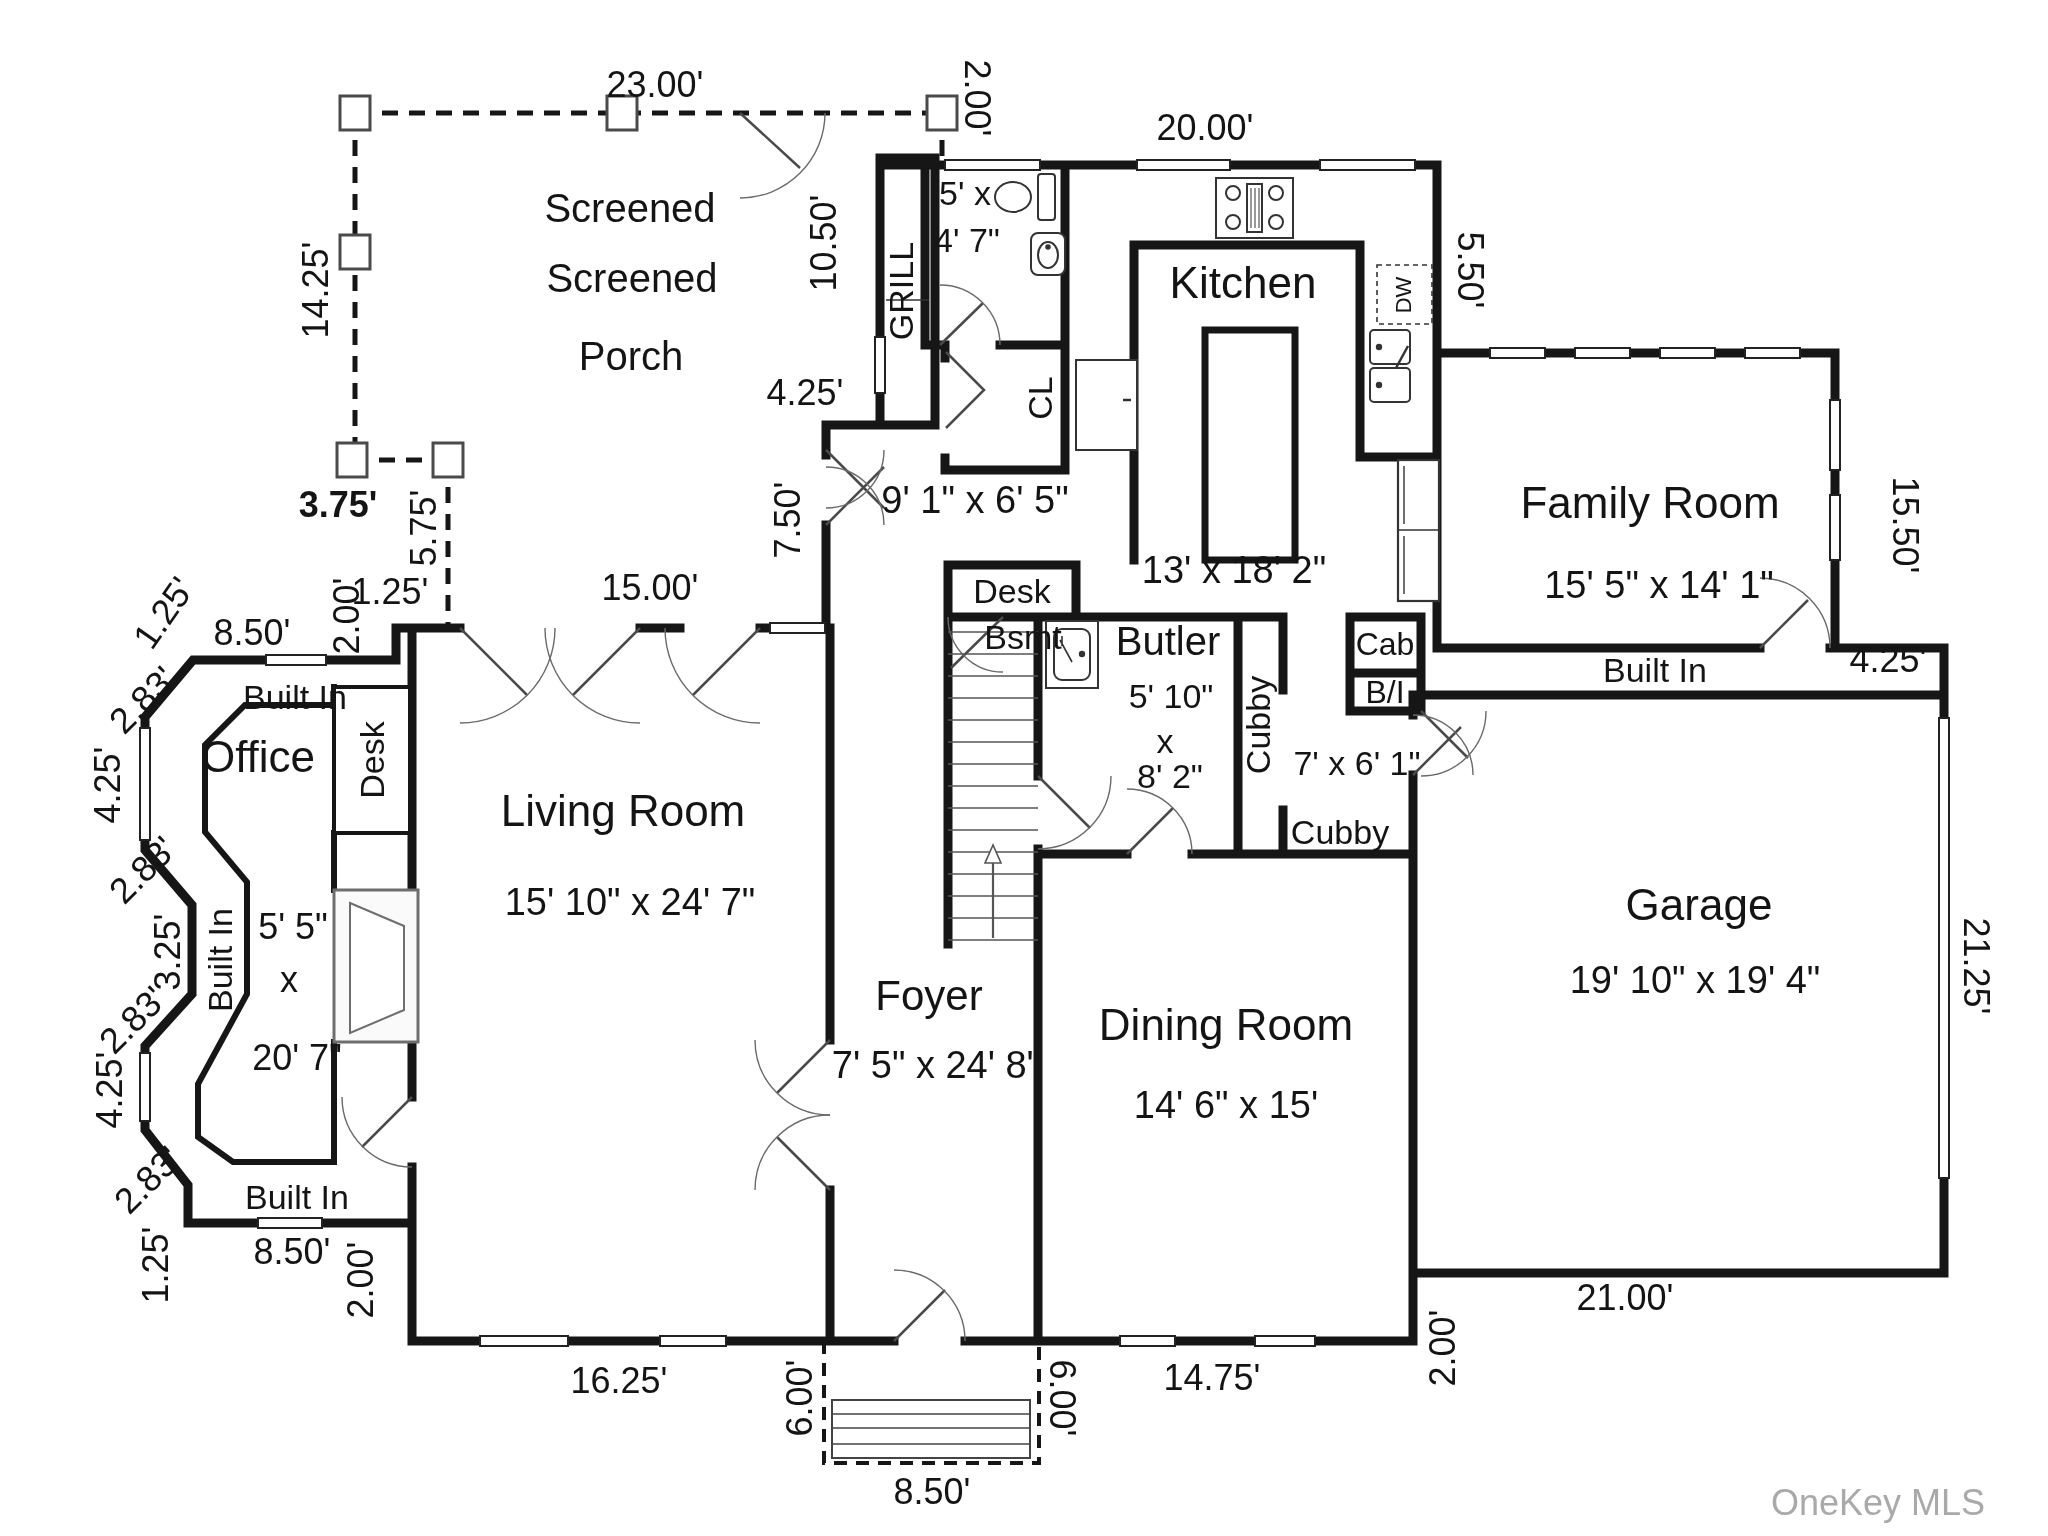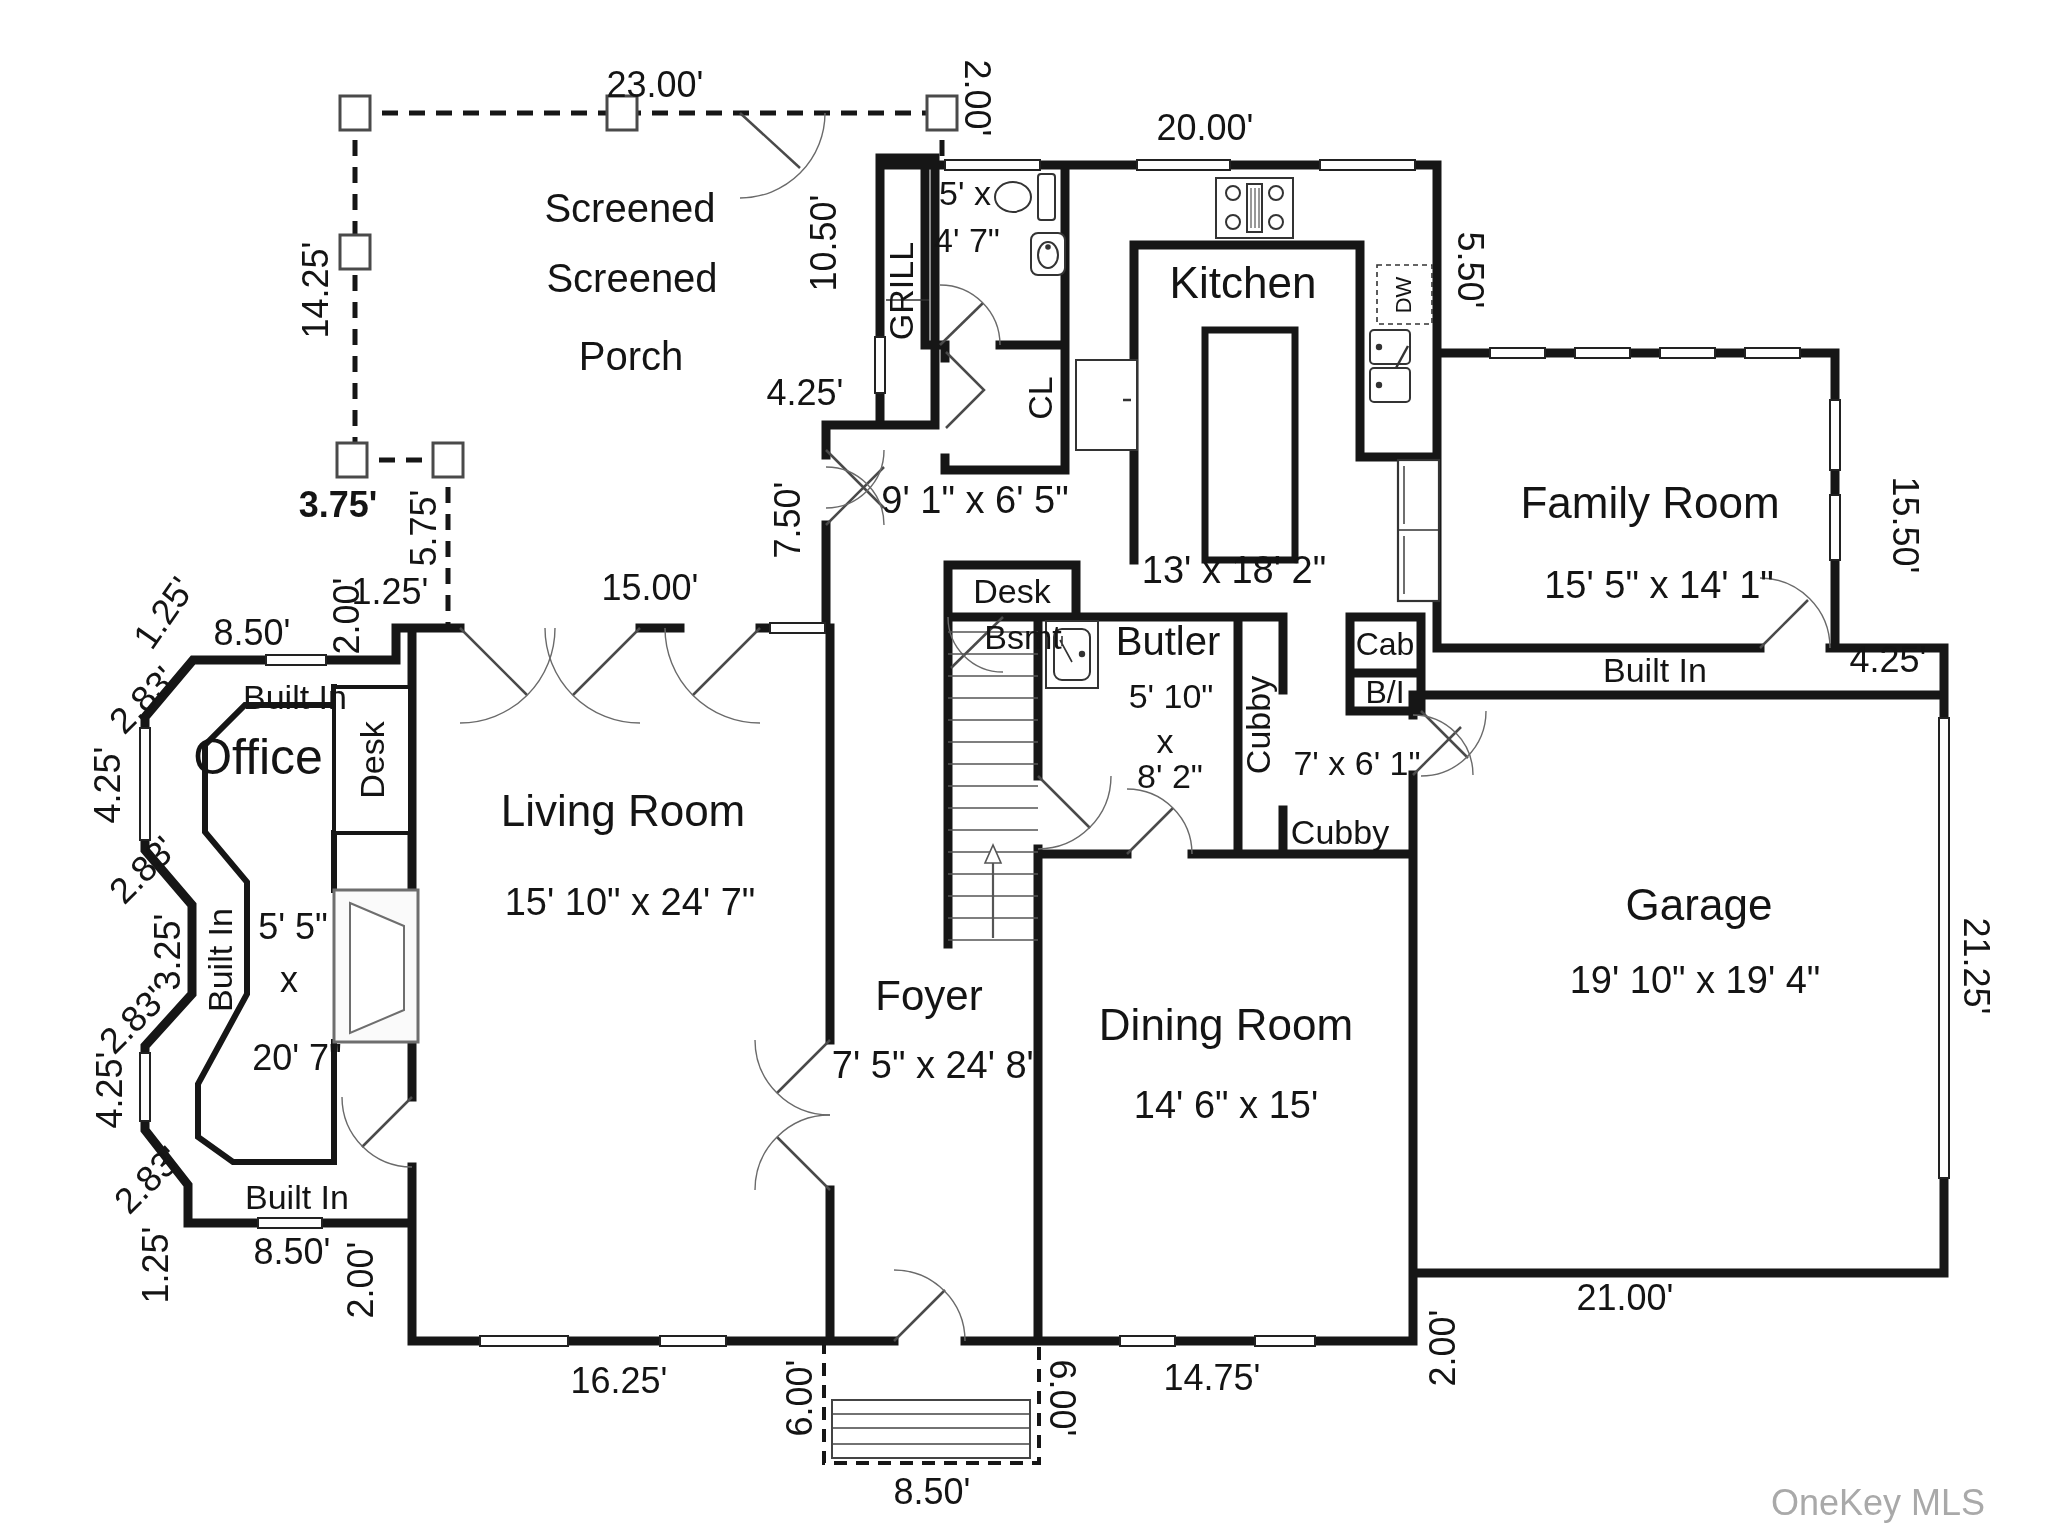--- a/index.html
+++ b/index.html
@@ -193,21 +193,21 @@
   <div id="labels">
       <div class="lbl room" style="left: 630px; top: 208px; font-size: 40px; transform: translate(-50%, -50%) rotate(0deg);">Screened</div>
       <div class="lbl room" style="left: 632px; top: 278px; font-size: 40px; transform: translate(-50%, -50%) rotate(0deg);">Screened</div>
       <div class="lbl room" style="left: 631px; top: 356px; font-size: 40px; transform: translate(-50%, -50%) rotate(0deg);">Porch</div>
       <div class="lbl room" style="left: 1243px; top: 283px; font-size: 44px; transform: translate(-50%, -50%) rotate(0deg);">Kitchen</div>
       <div class="lbl room" style="left: 1234px; top: 570px; font-size: 38px; transform: translate(-50%, -50%) rotate(0deg);">13' x 18' 2"</div>
       <div class="lbl room" style="left: 1650px; top: 503px; font-size: 44px; transform: translate(-50%, -50%) rotate(0deg);">Family Room</div>
       <div class="lbl room" style="left: 1659px; top: 585px; font-size: 38px; transform: translate(-50%, -50%) rotate(0deg);">15' 5" x 14' 1"</div>
       <div class="lbl room" style="left: 623px; top: 811px; font-size: 44px; transform: translate(-50%, -50%) rotate(0deg);">Living Room</div>
       <div class="lbl room" style="left: 630px; top: 902px; font-size: 38px; transform: translate(-50%, -50%) rotate(0deg);">15' 10" x 24' 7"</div>
-      <div class="lbl room" style="left: 258px; top: 757px; font-size: 50px; transform: translate(-50%, -50%) rotate(0deg);">Office</div>
+      <div class="lbl room" style="left: 258px; top: 757px; font-size: 44px; transform: translate(-50%, -50%) rotate(0deg);">Office</div>
       <div class="lbl room" style="left: 293px; top: 927px; font-size: 36px; transform: translate(-50%, -50%) rotate(0deg);">5' 5"</div>
       <div class="lbl room" style="left: 289px; top: 980px; font-size: 36px; transform: translate(-50%, -50%) rotate(0deg);">x</div>
       <div class="lbl room" style="left: 297px; top: 1058px; font-size: 36px; transform: translate(-50%, -50%) rotate(0deg);">20' 7"</div>
       <div class="lbl room" style="left: 929px; top: 996px; font-size: 42px; transform: translate(-50%, -50%) rotate(0deg);">Foyer</div>
       <div class="lbl room" style="left: 936px; top: 1065px; font-size: 38px; transform: translate(-50%, -50%) rotate(0deg);">7' 5" x 24' 8"</div>
       <div class="lbl room" style="left: 1226px; top: 1025px; font-size: 44px; transform: translate(-50%, -50%) rotate(0deg);">Dining Room</div>
       <div class="lbl room" style="left: 1226px; top: 1105px; font-size: 38px; transform: translate(-50%, -50%) rotate(0deg);">14' 6" x 15'</div>
       <div class="lbl room" style="left: 1699px; top: 905px; font-size: 44px; transform: translate(-50%, -50%) rotate(0deg);">Garage</div>
       <div class="lbl room" style="left: 1695px; top: 980px; font-size: 38px; transform: translate(-50%, -50%) rotate(0deg);">19' 10" x 19' 4"</div>
       <div class="lbl room" style="left: 1168px; top: 641px; font-size: 40px; transform: translate(-50%, -50%) rotate(0deg);">Butler</div>

